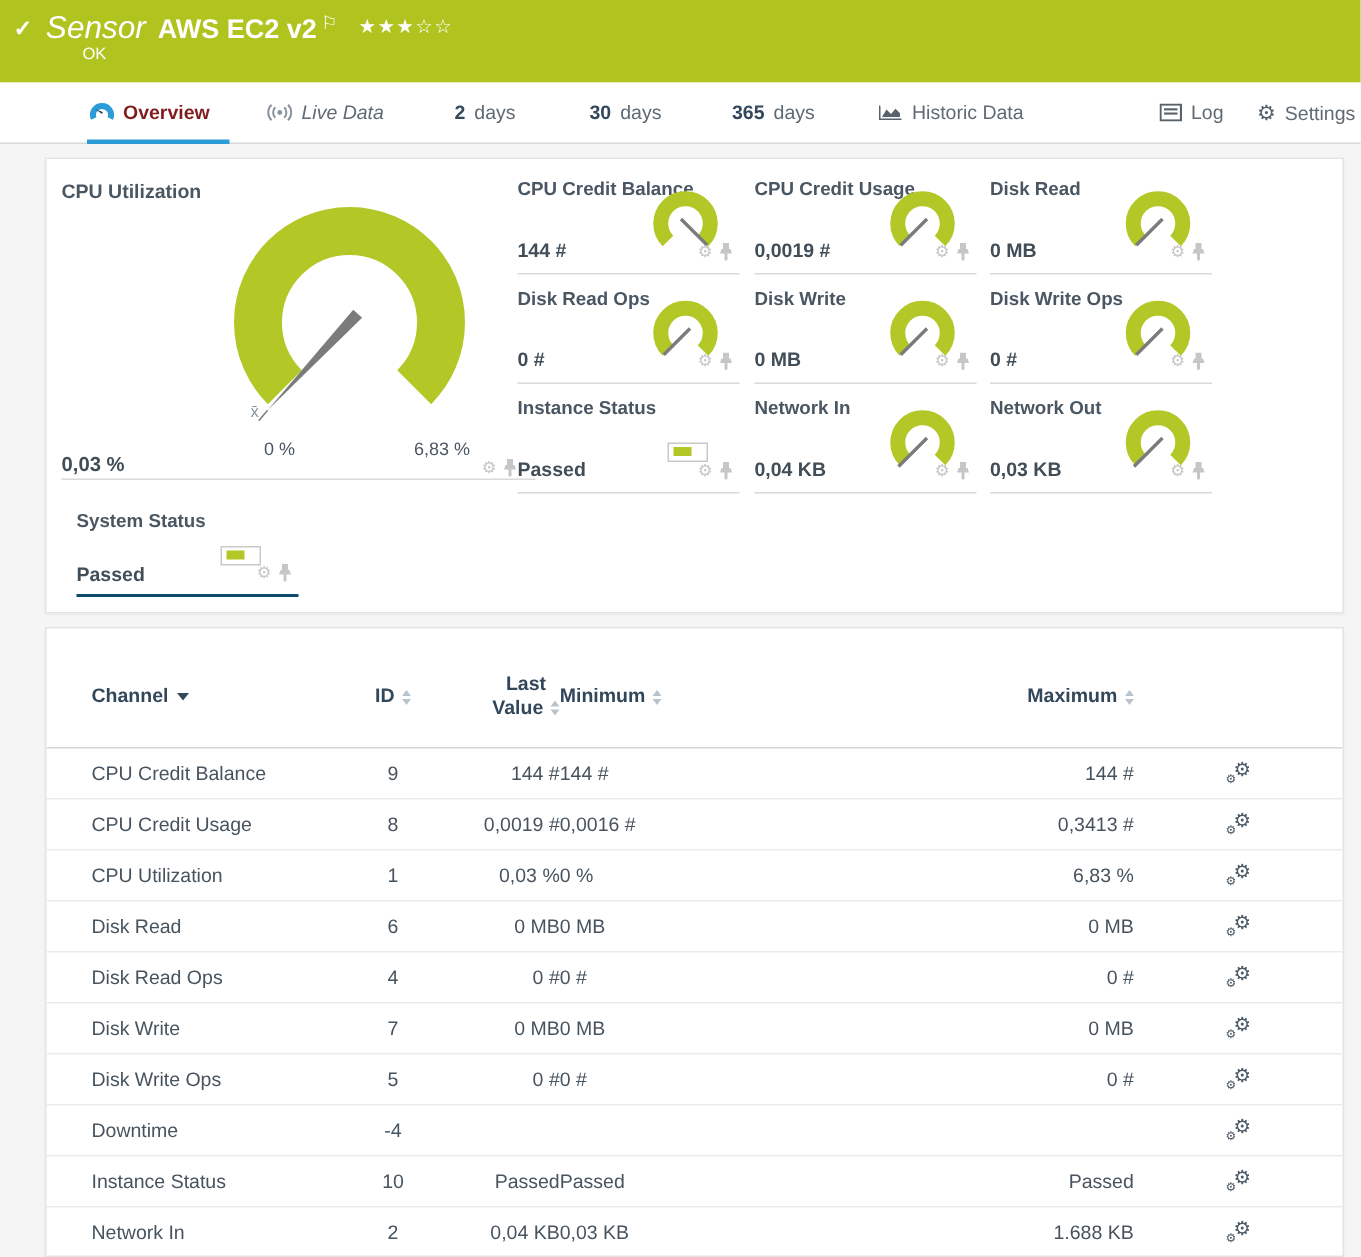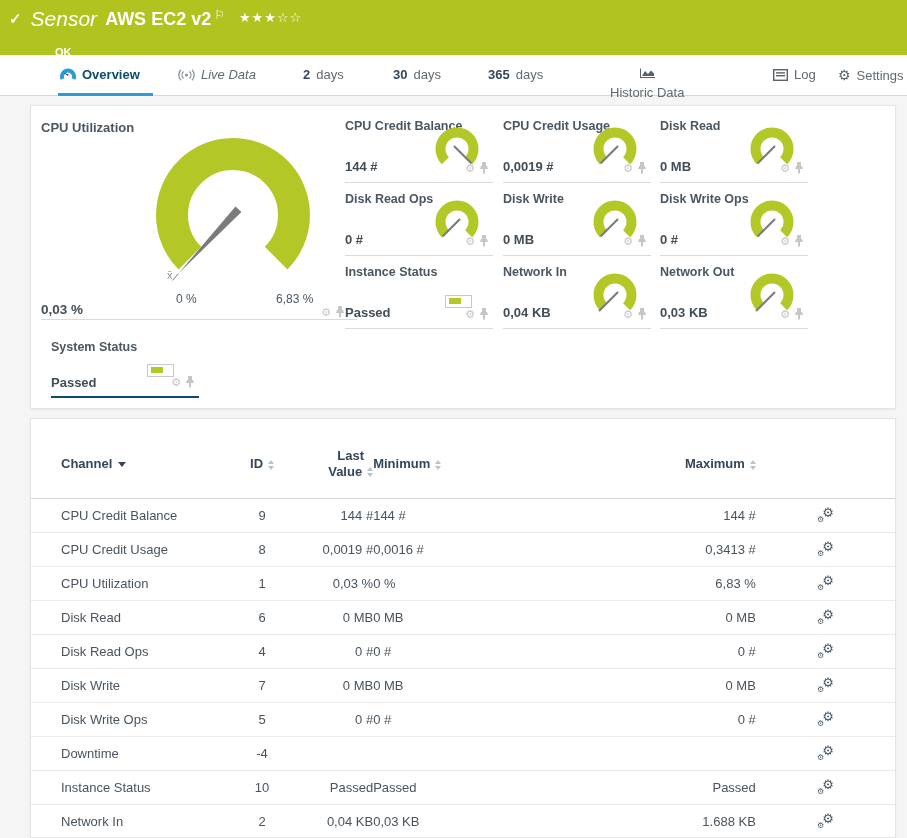--- a/index.html
+++ b/index.html
@@ -11,33 +11,33 @@
     -webkit-font-smoothing:antialiased;
   }
   
   .hdr { position:absolute; top:0; left:0; width:907px; height:55px; background:#b1c31f; }
   .hdr-row { position:absolute; left:9px; top:7px; display:flex; align-items:center; color:#fff; }
   .hdr-check { font-size:15px; font-weight:bold; margin-right:9px; }
   .hdr-sensor { font-style:italic; font-size:21px; margin-right:8px; }
   .hdr-name { font-weight:bold; font-size:18px; }
   .hdr-flag { font-size:12px; margin:-8px 0 0 3px; }
   .hdr-stars { font-size:13px; letter-spacing:1px; margin:-3px 0 0 14px; }
-  .hdr-status { position:absolute; left:55px; top:46px; color:#fff; font-weight:bold; font-size:11px; }
+  .hdr-status { position:absolute; left:55px; top:30px; color:#fff; font-weight:normal; font-size:11px; }
 
   
   .tabs { position:absolute; top:55px; left:0; width:907px; height:41px; background:#fff; border-bottom:1px solid #d8d8d8; }
   .tab { position:absolute; top:12px; font-size:13px; color:#5f6a73; display:flex; align-items:center; gap:6px; cursor:pointer; }
   .tab .num { font-weight:bold; color:#33475b; }
-  .tab-overview { left:60px; color:#0c4a6e; font-weight:bold;justify-content:space-between; }
+  .tab-overview { left:60px; color:#7f1d1d; font-weight:bold;justify-content:space-between; }
   .tab-underline { position:absolute; left:58px; bottom:-1px; width:95px; height:3px; background:#2b9cd8; }
   .tab-live { left:178px;font-style:italic; }
   .tab-2d { left:303px; }
   .tab-30d { left:393px; }
   .tab-365d { left:488px;text-align:center; }
-  .tab-historic { left:610px;flex-direction:column; }
+  .tab-historic { left:585px; }
   .tab-log { left:773px; }
   .tab-settings { left:838px; }
   .tab-gear-glyph { font-size:14px; color:#57626b; }
 
   
   .panel { position:absolute; background:#fff; border:1px solid #e4e4e4; box-shadow:0 1px 2px rgba(0,0,0,.06); }
   #panel-gauges { left:30px; top:105px; width:866px; height:304px; }
   #panel-table  { left:30px; top:418px; width:866px; height:420px; overflow:hidden; }
 
   

